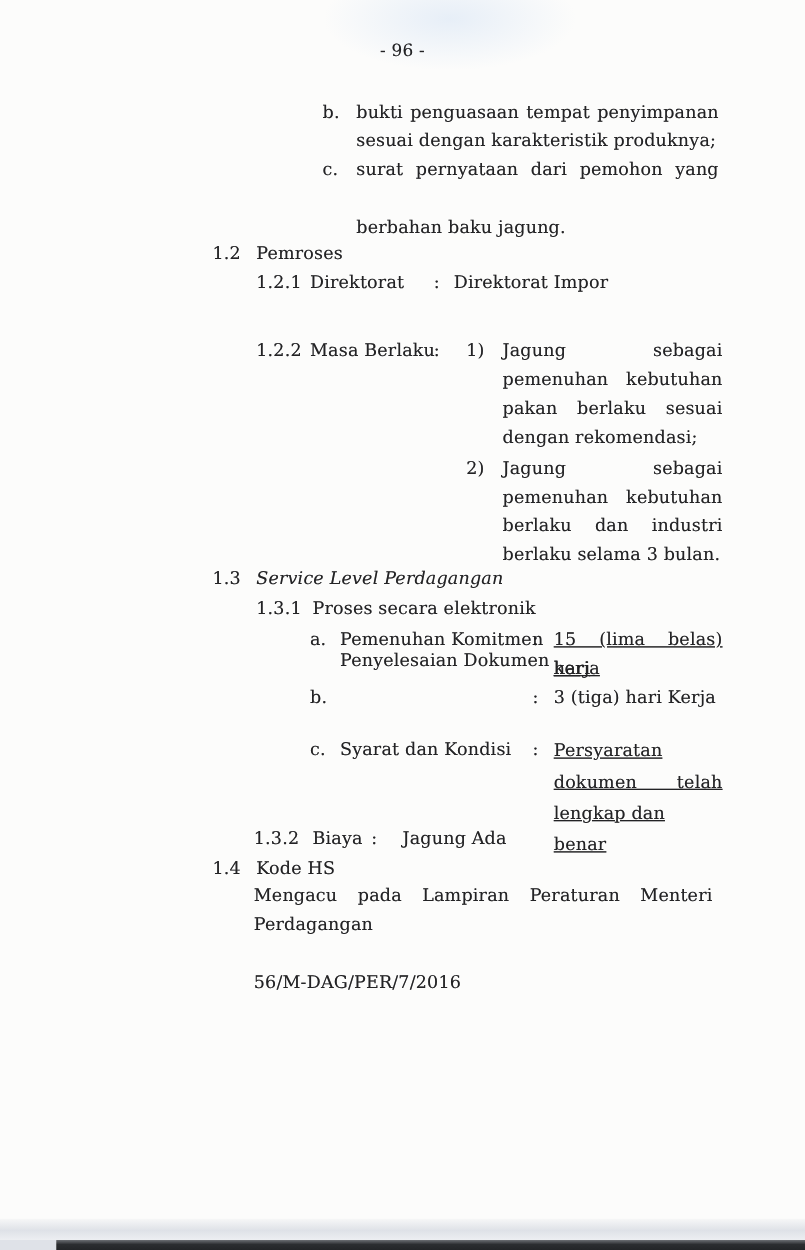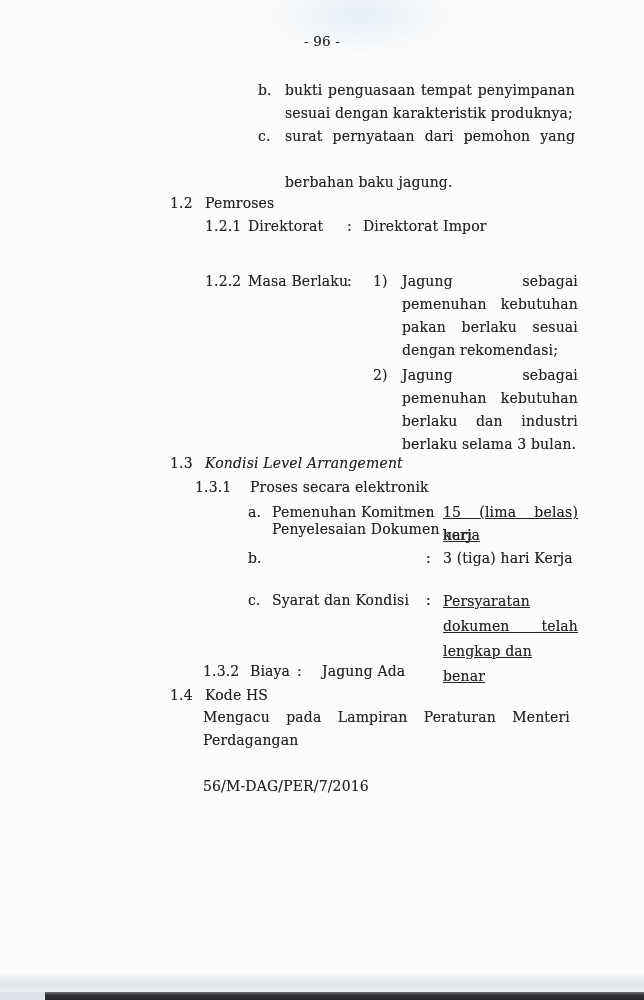--- a/index.html
+++ b/index.html
@@ -78,23 +78,23 @@
   <div class="col pt-col jl" style="top:316px">pakan berlaku sesuai</div>
   <div class="col pt-col" style="top:339px">dengan rekomendasi;</div>
 
   <span class="t" style="top:364px; left:373px">2)</span>
   <div class="col pt-col jl" style="top:364px">Jagung sebagai</div>
   <div class="col pt-col jl" style="top:387px">pemenuhan kebutuhan</div>
   <div class="col pt-col jl" style="top:410px">berlaku dan industri</div>
   <div class="col pt-col" style="top:433px">berlaku selama 3 bulan.</div>
 
   <span class="t" style="top:452px; left:170px">1.3</span>
-  <span class="t italic" style="top:452px; left:205px">Kondisi Level Arrangement</span>
+  <span class="t italic" style="top:452px; left:205px">Service Level Perdagangan</span>
 
-  <span class="t" style="top:476px; left:195px">1.3.1</span>
+  <span class="t" style="top:476px; left:205px">1.3.1</span>
   <span class="t" style="top:476px; left:250px">Proses secara elektronik</span>
 
   <span class="t" style="top:501px; left:248px">a.</span>
   <span class="t" style="top:501px; left:272px">Pemenuhan Komitmen</span>
   <span class="t" style="top:501px; left:426px">:</span>
   <div class="col val-col jl" style="top:501px">15 (lima belas) hari</div>
   <div class="col val-col" style="top:524px">kerja</div>
 
   <span class="t" style="top:547px; left:248px">b.</span>
   <span class="t" style="top:518px; left:272px">Penyelesaian Dokumen</span>

